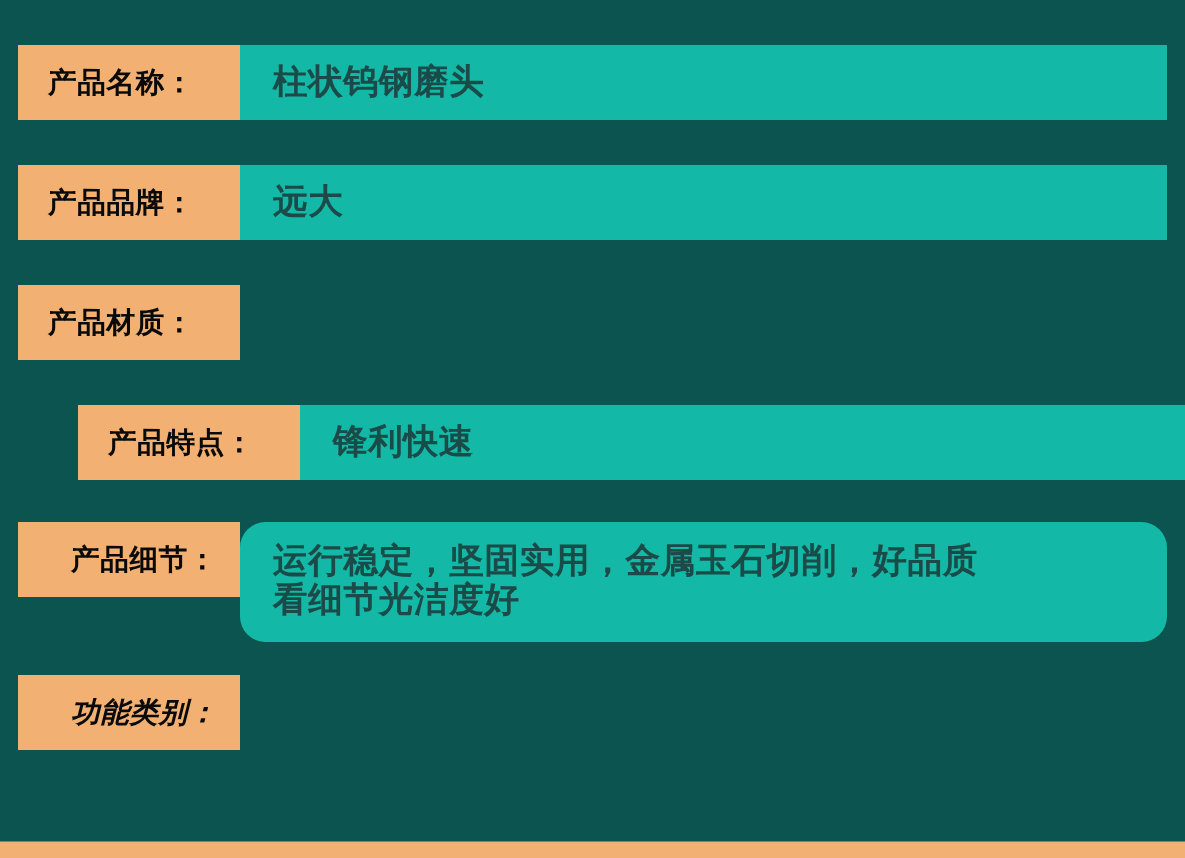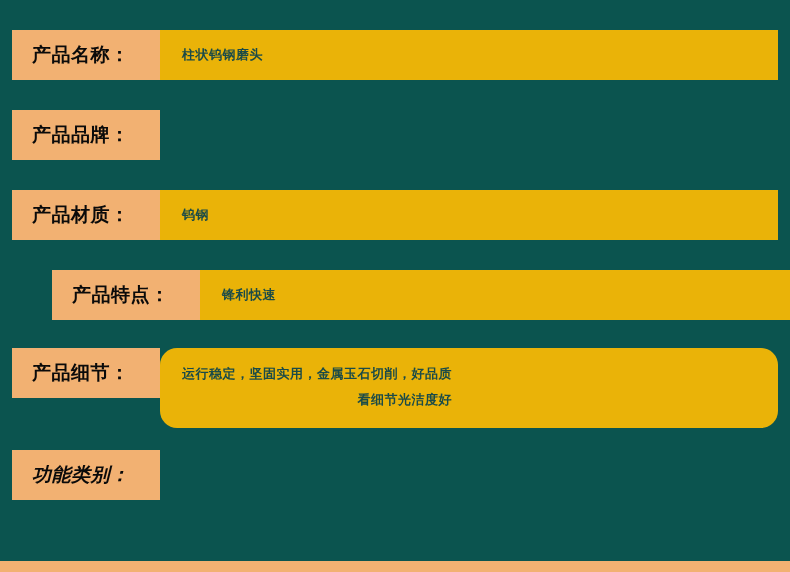--- a/index.html
+++ b/index.html
@@ -32,44 +32,43 @@
     color:#0a0a0a;
     font-weight:bold;
     font-size:19px;
     letter-spacing:0.5px;
     display:flex;
     align-items:center;
     padding-left:20px;
   }
   .spec-value {
     flex:1 1 auto;
-    background:#eab308;
+    background:#14b8a6;
     color:#1b4b48;
-    font-size:13px;
+    font-size:23px;
     font-weight:bold;
     letter-spacing:0.5px;
     padding-left:22px;
     padding-right:10px;
     display:flex;
     align-items:flex-start;
     padding-top:0;
-    text-align:right;
   }
   .spec-value .vtext {
     display:block;
     line-height:26px;
     white-space:pre-line;
   }
 
   
   .row-single .spec-label { height:50px; }
   .row-single .spec-value { height:50px; align-items:center; }
 
   
-  .row-tall .spec-label { height:50px; }
+  .row-tall .spec-label { height:50px;justify-content:center; }
   .row-tall .spec-value { align-items:flex-start; padding-top:13px; }
 
   
   #row-0 { top:30px; }
   #row-1 { top:110px; }
   #row-2 { top:190px;font-family:Liberation Serif, serif; }
   #row-3 { top:270px;margin-left:40px; }
   #row-4 { top:348px; }
   #row-5 { top:450px;font-style:italic; }
 
@@ -96,28 +95,28 @@
     </div>
     <div class="spec-value">
       <span class="vtext">柱状钨钢磨头</span>
     </div>
   </div>
 
   <div class="spec-row row-single" id="row-1">
     <div class="spec-label">
       <span>产品品牌：</span>
     </div>
+    <div class="spec-value">
+      <span class="vtext">远大</span>
+    </div>
   </div>
 
   <div class="spec-row row-single" id="row-2">
     <div class="spec-label">
       <span>产品材质：</span>
-    </div>
-    <div class="spec-value">
-      <span class="vtext">钨钢</span>
     </div>
   </div>
 
   <div class="spec-row row-single" id="row-3">
     <div class="spec-label">
       <span>产品特点：</span>
     </div>
     <div class="spec-value">
       <span class="vtext">锋利快速</span>
     </div>

